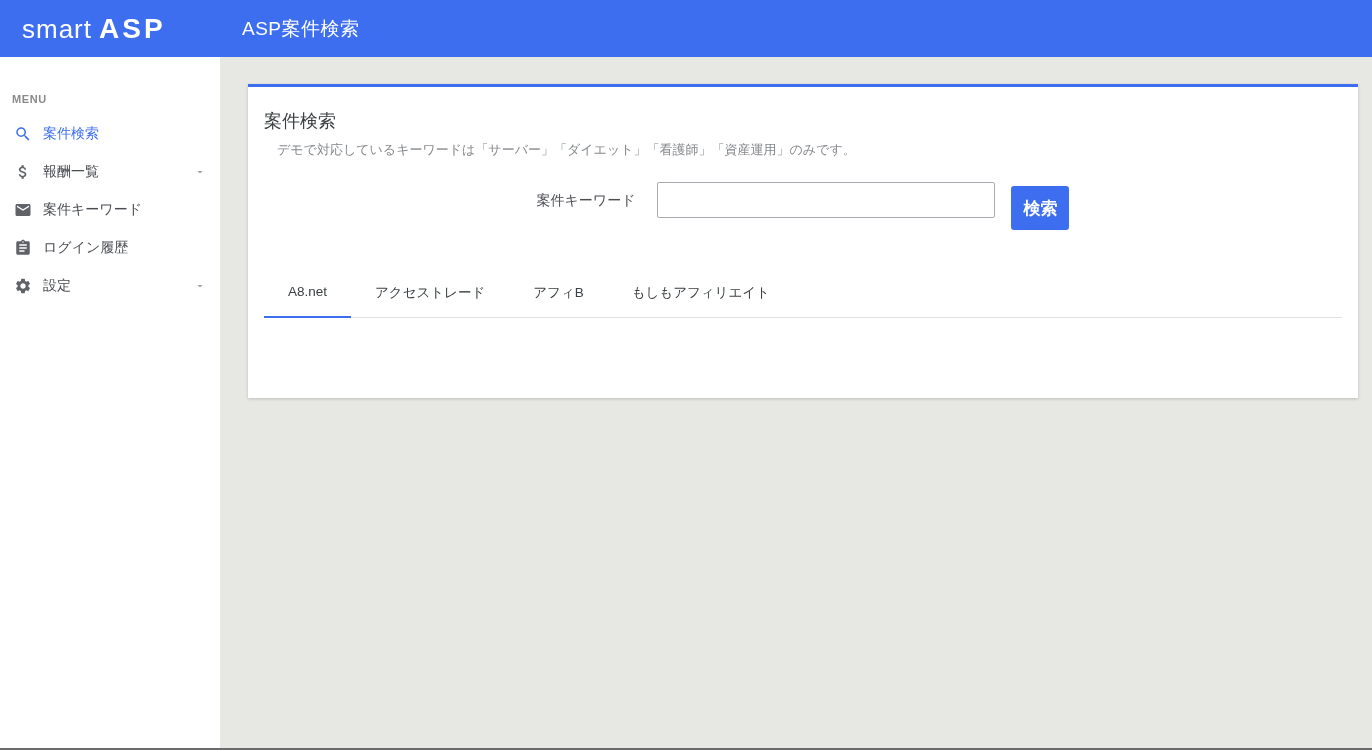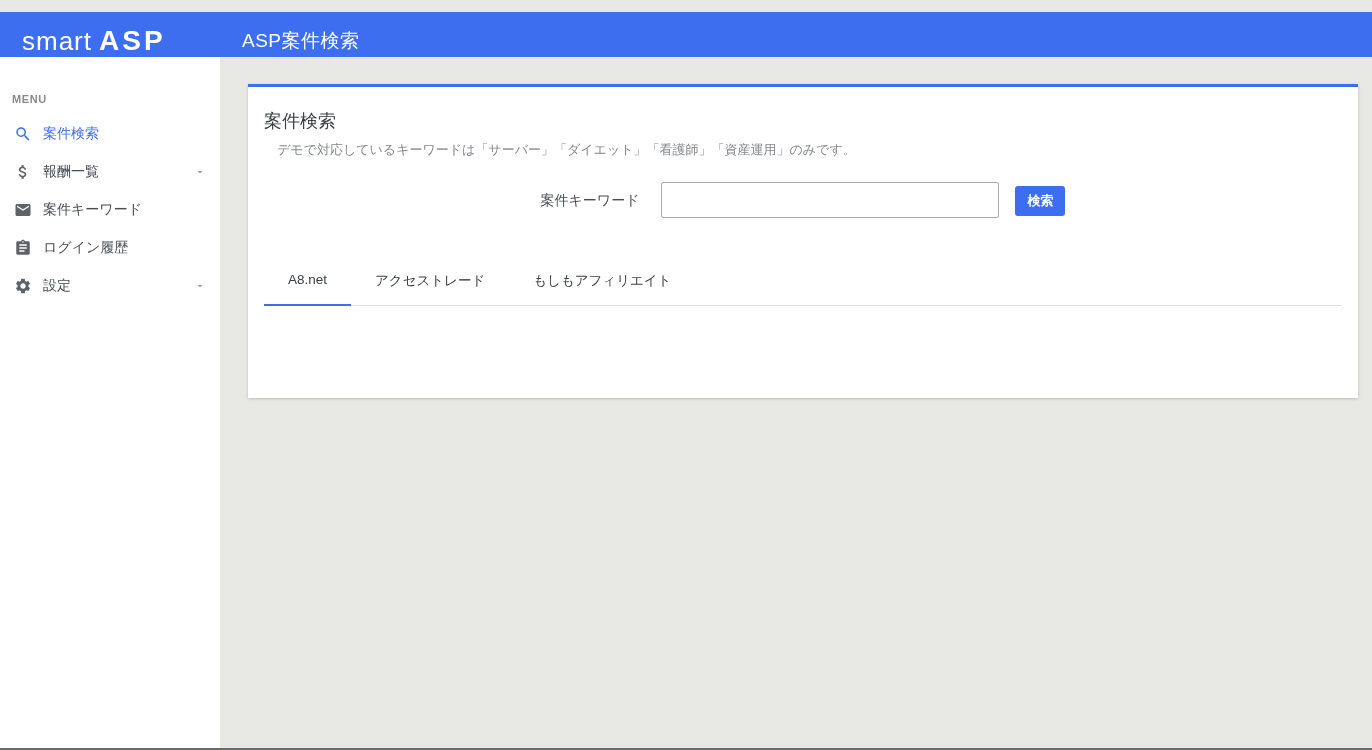--- a/index.html
+++ b/index.html
@@ -6,21 +6,21 @@
   html, body {
     width: 1372px; height: 750px;
     overflow: hidden;
     font-family: "Liberation Sans", "DejaVu Sans", sans-serif;
     background: #e7e7e4;
   }
   .app { position: relative; width: 1372px; height: 750px; }
 
   
   .topbar {
-    position: absolute; top: 12px; left: 0; right: 0; height: 57px;
+    position: absolute; top: 0; left: 0; right: 0; height: 57px;
     background: #3d6ef0;
     display: flex; align-items: center;
     color: #fff;
   }
   .logo-box {
     width: 220px; flex: 0 0 220px;
     display: flex; align-items: baseline;
     padding-left: 22px;
   }
   .logo-smart { font-size: 26px; font-weight: 300; letter-spacing: 1px; color: #fff; }
@@ -99,24 +99,24 @@
   }
   .keyword-input {
     width: 338px; height: 36px;
     border: 1px solid #a8acb0; border-radius: 2px;
     font-size: 14px; padding: 0 8px;
     background: #fff; outline: none;
     font-family: "Liberation Sans", "DejaVu Sans", sans-serif;
   }
   .search-btn {
     margin-left: 16px; margin-top: 4px;
-    height: 30px; padding: 0 12px;
+    height: 44px; padding: 0 12px;
     background: #3d6ef0; color: #fff;
     border: none; border-radius: 3px;
-    font-size: 13px; font-weight: 700;
+    font-size: 17px; font-weight: 700;
     cursor: pointer;
     font-family: "Liberation Sans", "DejaVu Sans", sans-serif;
   }
 
   
   .tabs {
     margin-top: 42px;
     display: flex;
     border-bottom: 1px solid #e1e1e1;
   }
@@ -219,20 +219,21 @@
 
         <div class="form-row">
           <label class="form-label">案件キーワード</label>
           <input class="keyword-input" type="text" value="" style="">
           <button class="search-btn">検索</button>
         </div>
 
         <div class="tabs">
           <div class="tab active">A8.net</div>
           <div class="tab">アクセストレード</div>
+          <div class="tab">アフィB</div>
           <div class="tab">もしもアフィリエイト</div>
         </div>
       </div>
     </div>
   </div>
 
   <div class="bottom-strip"></div>
 </div>
 
 </body></html>

